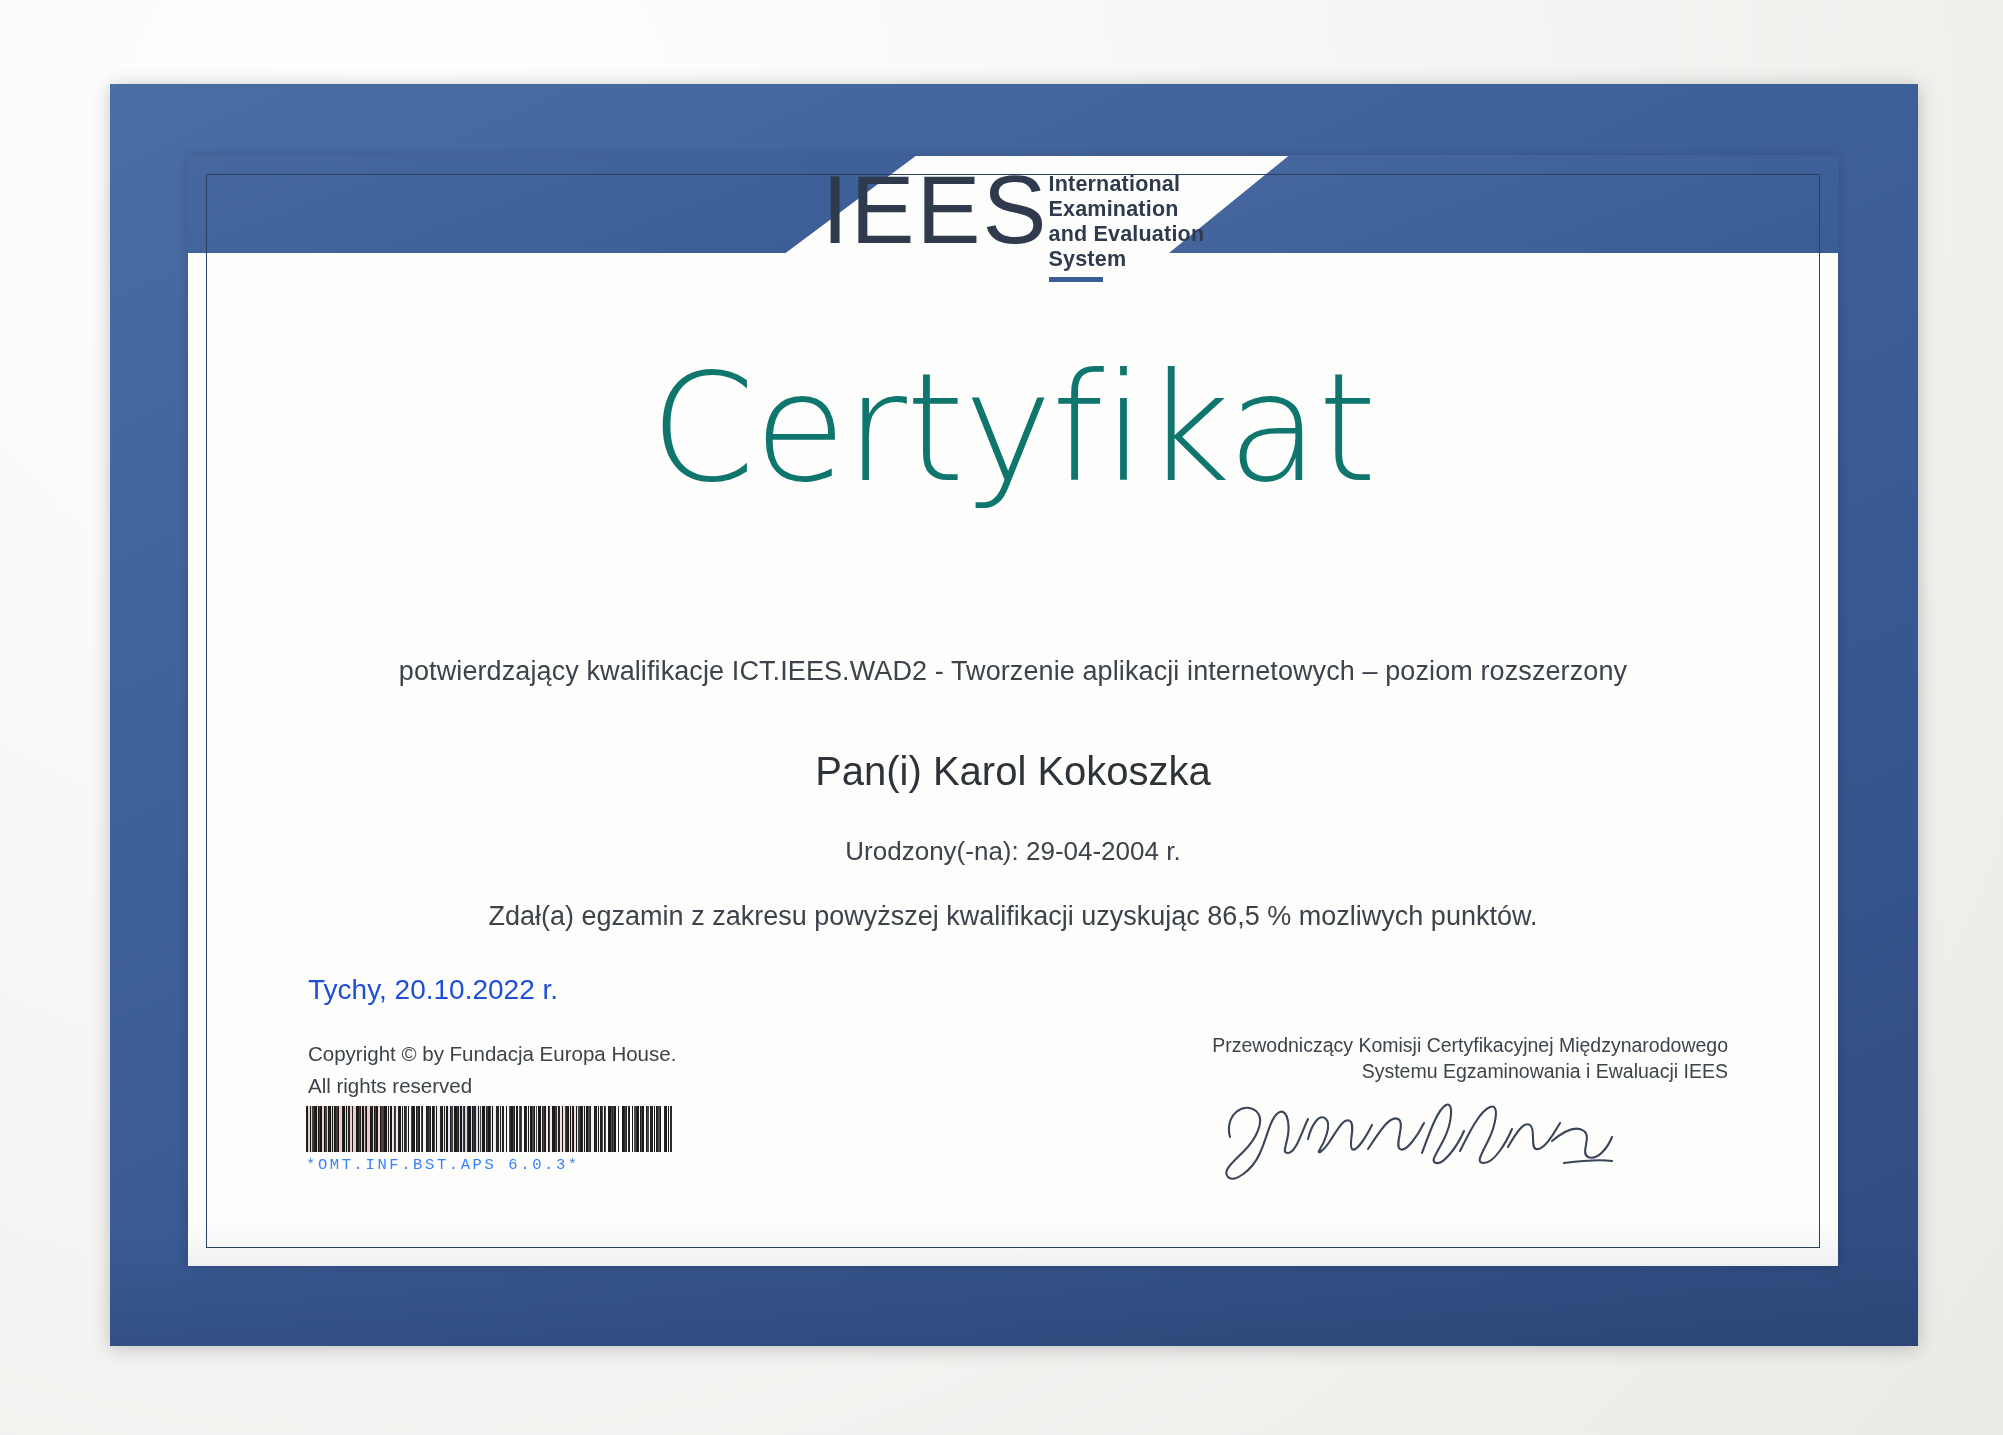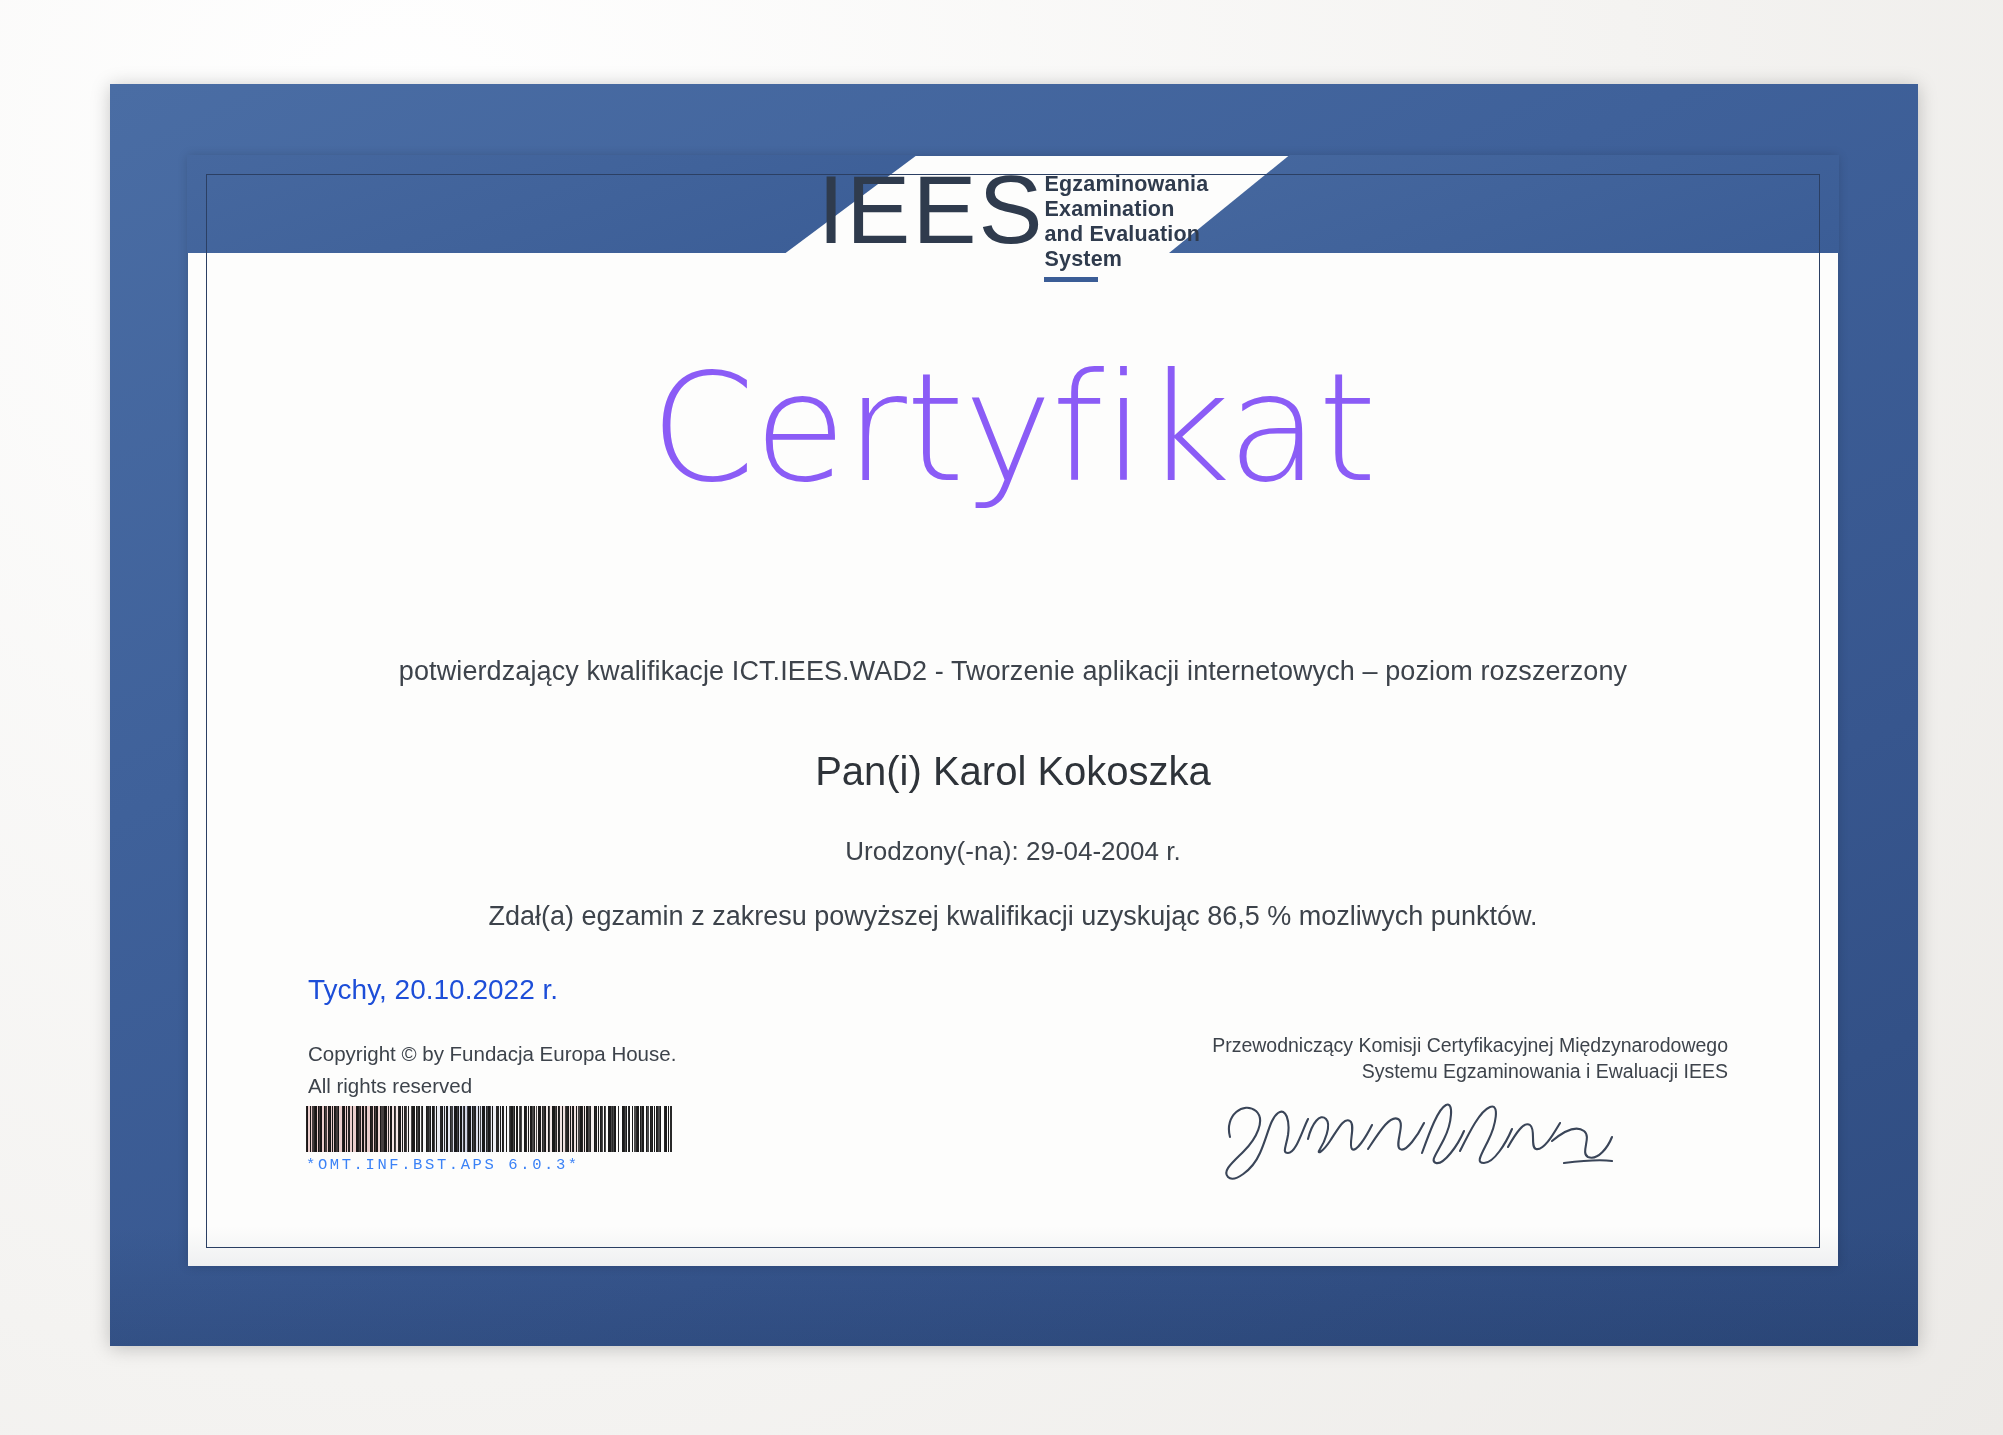--- a/index.html
+++ b/index.html
@@ -122,21 +122,21 @@
 
   
   #title {
     position: absolute;
     left: 0; right: 0;
     top: 185px;
     text-align: center;
     font-size: 150px;
     font-weight: 300;
     letter-spacing: -1px;
-    color: #8b5cf6;
+    color: #0f766e;
     font-family: "DejaVu Sans", sans-serif;
   }
 
   
   #body {
     position: absolute;
     left: 80px;
     right: 80px;
     top: 500px;
     text-align: center;
@@ -267,21 +267,21 @@
 
     <div id="cert-sheet">
 
       <div class="chev left"></div>
       <div class="chev right"></div>
       <div id="sheet-border"></div>
 
       <div id="logo-wrap">
         <div id="logo-mark">IEES</div>
         <div id="logo-sub">
-          <div>Egzaminowania</div>
+          <div>International</div>
           <div>Examination</div>
           <div>and Evaluation</div>
           <div>System</div>
           <span class="bar"></span>
         </div>
       </div>
 
       <div id="title">Certyfikat</div>
 
       <div id="body">

